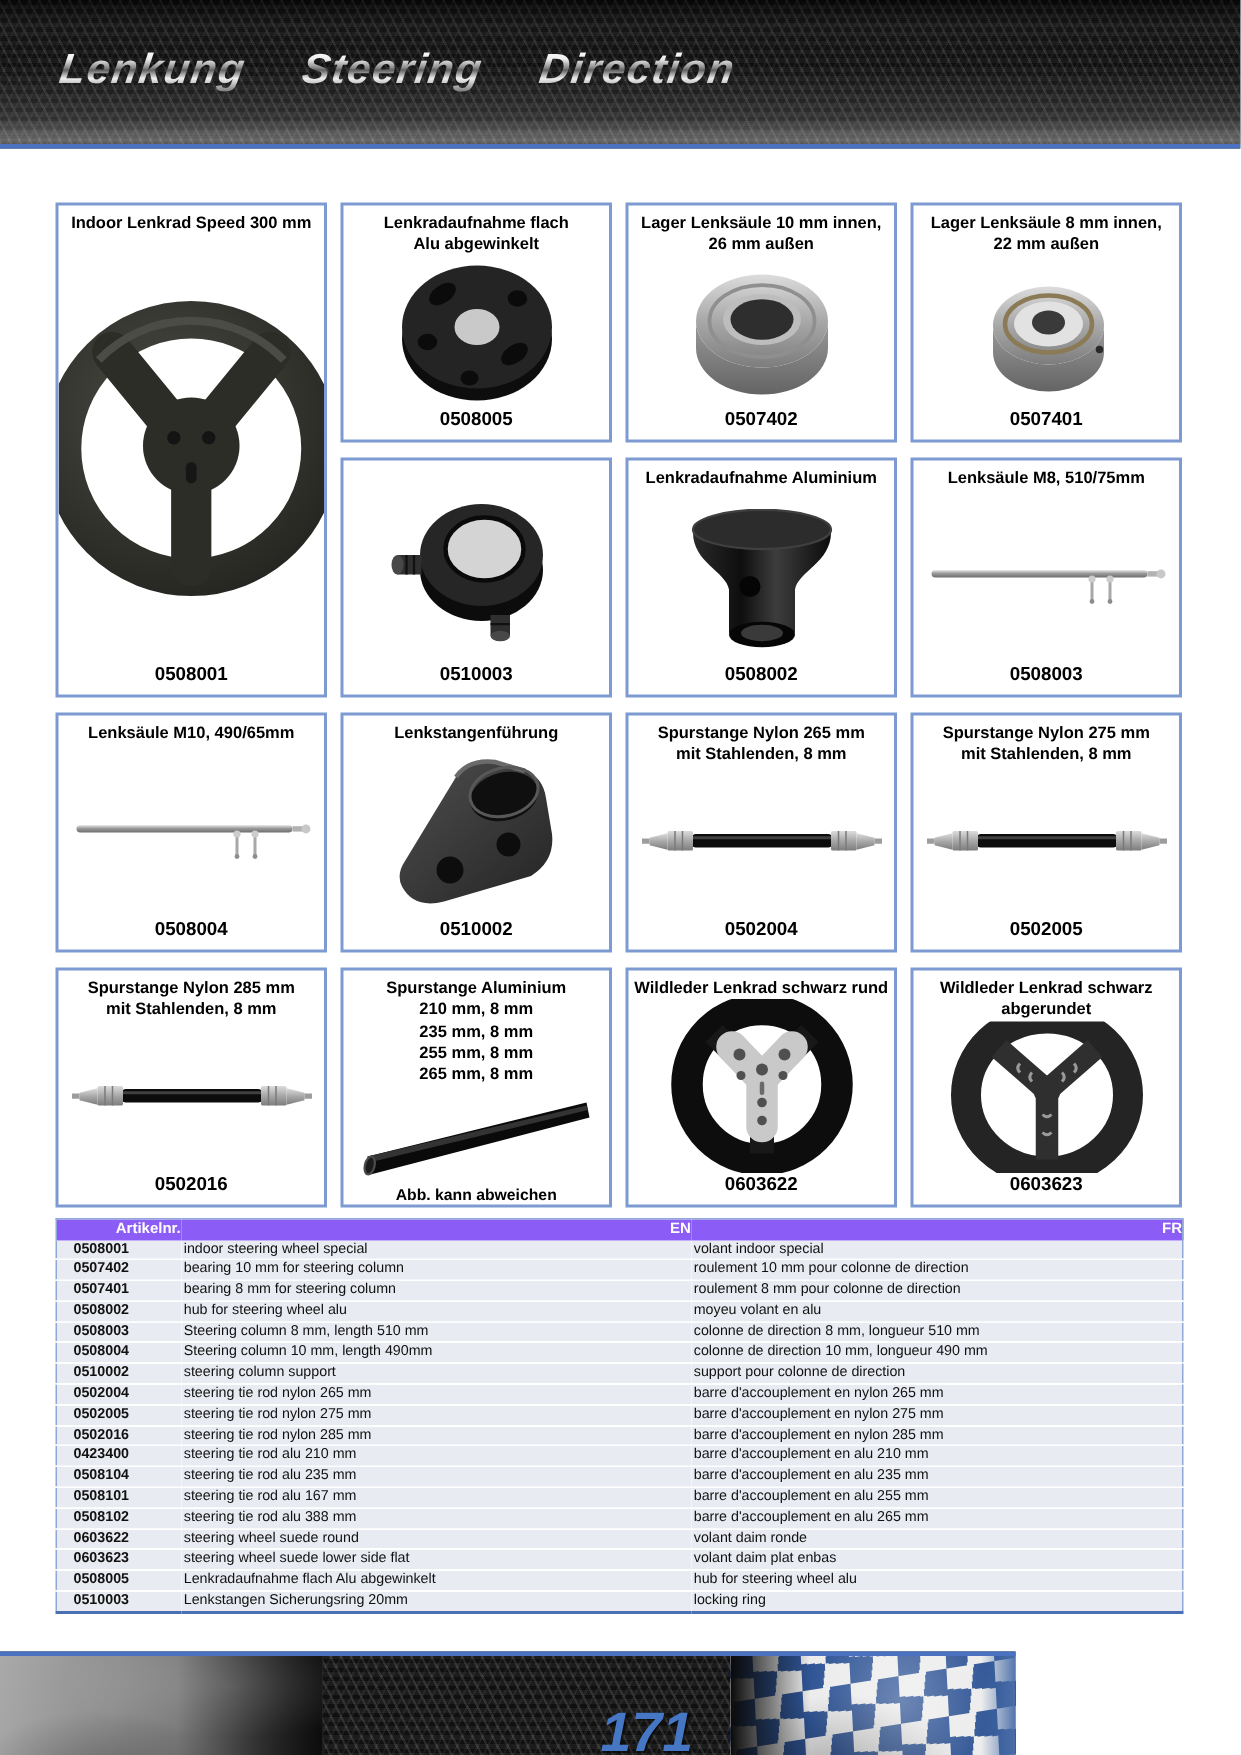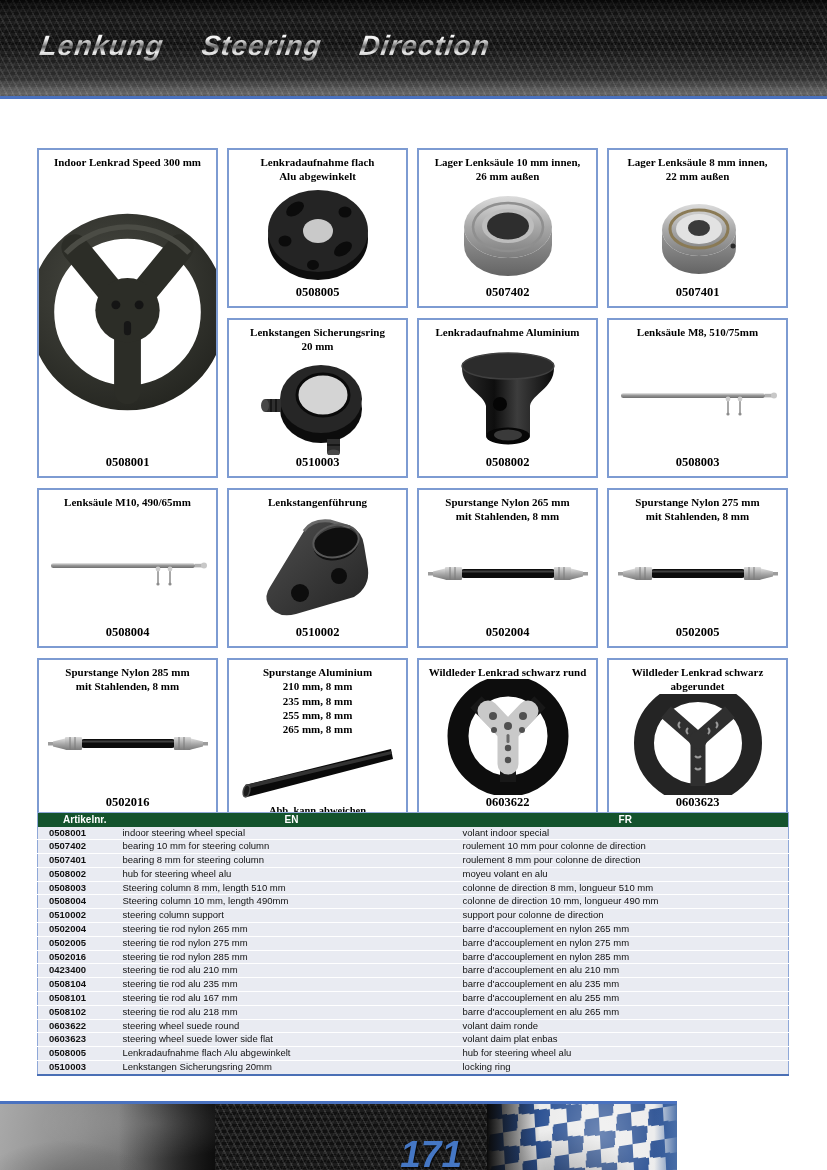--- a/index.html
+++ b/index.html
@@ -36,23 +36,23 @@
   }
   .header-title span {
     font-size:28px; font-weight:bold; font-style:italic; letter-spacing:1px;
     margin-right:38px;
     background:linear-gradient(180deg,#ffffff 0%,#f0f0f0 30%,#8d8d8d 48%,#5f5f5f 54%,#efefef 72%,#7c7c7c 100%);
     -webkit-background-clip:text; background-clip:text; color:transparent;
     text-shadow:none;
   }
   
   .product-grid {
-    position:absolute; left:37px; top:148px; width:751px;
+    position:absolute; left:37px; top:135px; width:751px;
     display:grid; grid-template-columns:repeat(4, 181px);
-    grid-auto-rows:160px; column-gap:9px; row-gap:10px;font-family:Liberation Serif, serif;
+    grid-auto-rows:160px; column-gap:9px; row-gap:10px;
   }
   .card {
     border:2px solid #7d9bd2; background:#ffffff;
     display:flex; flex-direction:column; align-items:center;
     overflow:hidden;
   }
   .card.span2 { grid-row:span 2; }
   .card-title {
     font-size:11px; font-weight:bold; color:#000;
     text-align:center; line-height:1.3; padding:5px 3px 0 3px;
@@ -66,22 +66,22 @@
     text-align:center; line-height:1.25;
   }
   .card-note { font-size:10.5px; font-weight:bold; color:#000; text-align:center; }
   
   .parts-table {
     position:absolute; left:37px; top:812px; width:752px;
     border:1px solid #8fa8d8; border-bottom:2px solid #4a6fb5;
     border-collapse:collapse; table-layout:fixed;
   }
   .parts-table th {
-    background:#14532d; color:#ffffff; font-size:10px; font-weight:bold;
-    text-align:center; height:14px; padding:0;
+    background:#8b5cf6; color:#ffffff; font-size:10px; font-weight:bold;
+    text-align:right; height:14px; padding:0;
   }
   .parts-table td {
     font-size:9.5px; color:#111; background:#e9ebf2;
     height:12.8px; padding:0; border-bottom:1px solid #ffffff;
     white-space:nowrap; overflow:hidden; line-height:12.8px;
   }
   .parts-table .c-art { width:83px; padding-left:11px; font-weight:bold; }
   .parts-table .c-en  { width:340px; padding-left:2px; }
   .parts-table .c-fr  { padding-left:2px; }
   
@@ -308,21 +308,20 @@
    <ellipse cx="56" cy="44" rx="37" ry="26" fill="url(#g3stl)"></ellipse>
    <ellipse cx="56" cy="43" rx="29" ry="19" fill="none" stroke="#8a7a55" stroke-width="3"></ellipse>
    <ellipse cx="56" cy="43" rx="23" ry="15" fill="#e2e2e2"></ellipse>
    <ellipse cx="56" cy="42" rx="11" ry="8" fill="#3a3a3a"></ellipse>
    <circle cx="90" cy="60" r="2.5" fill="#2a2a2a"></circle>
  </svg>
       </div>
       <div class="card-article">0507401</div>
     </div>
     <div class="card">
-      <div class="card-title">Lenkstangen Sicherungsring<br>20 mm</div>
       <div class="card-img">
         <svg width="126" height="106" viewBox="0 0 126 106">
           <defs>
  <radialGradient id="g4swg" cx="40%" cy="35%" r="80%">
               <stop offset="0%" stop-color="#4a4b44"></stop>
               <stop offset="100%" stop-color="#23241f"></stop>
             </radialGradient>
  <linearGradient id="g4stl" x1="0" y1="0" x2="0" y2="1">
               <stop offset="0" stop-color="#dcdcdc"></stop>
               <stop offset="0.5" stop-color="#a8a8a8"></stop>
@@ -933,21 +932,21 @@
         <td class="c-en">steering tie rod alu 235 mm</td>
         <td class="c-fr">barre d'accouplement en alu 235  mm</td>
       </tr>
       <tr>
         <td class="c-art">0508101</td>
         <td class="c-en">steering tie rod alu 167 mm</td>
         <td class="c-fr">barre d'accouplement en alu 255  mm</td>
       </tr>
       <tr>
         <td class="c-art">0508102</td>
-        <td class="c-en">steering tie rod alu 218 mm</td>
+        <td class="c-en">steering tie rod alu 388 mm</td>
         <td class="c-fr">barre d'accouplement en alu 265  mm</td>
       </tr>
       <tr>
         <td class="c-art">0603622</td>
         <td class="c-en">steering wheel suede round</td>
         <td class="c-fr">volant daim ronde</td>
       </tr>
       <tr>
         <td class="c-art">0603623</td>
         <td class="c-en">steering wheel suede lower side flat</td>

